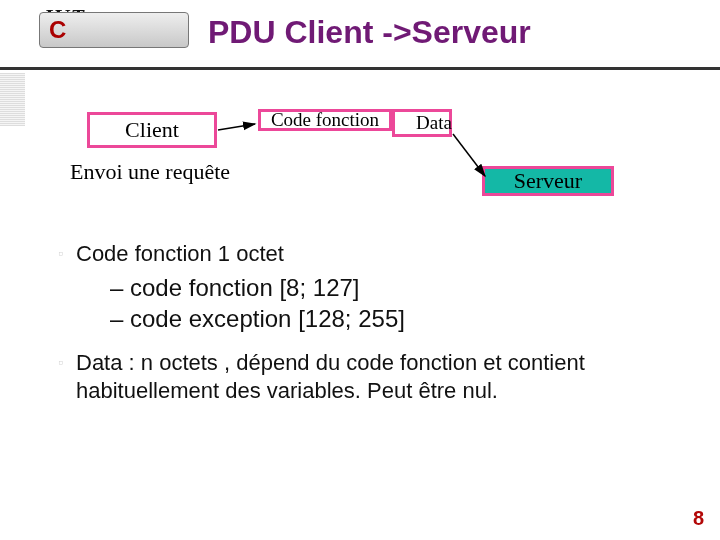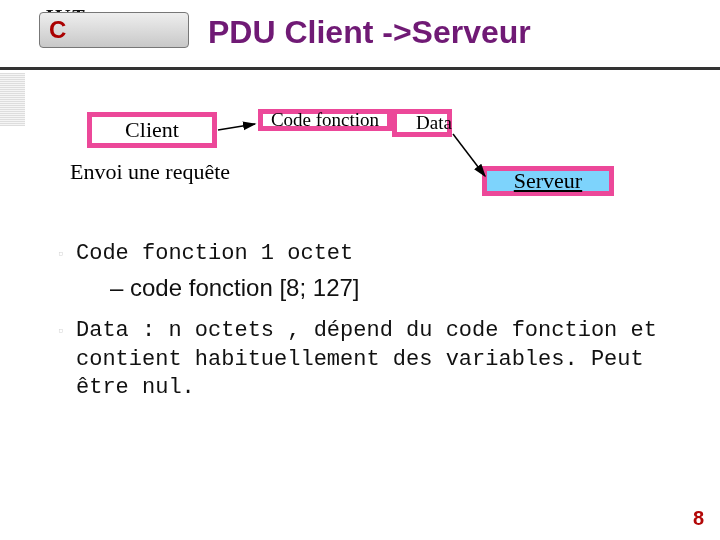--- a/index.html
+++ b/index.html
@@ -63,39 +63,38 @@
   .gray-strip {
     position: absolute;
     left: 0; top: 73px;
     width: 25px; height: 53px;
     background: repeating-linear-gradient(0deg,#ddd,#ddd 1px,#f5f5f5 1px,#f5f5f5 2px);
   }
   
   .box {
     position: absolute;
     background: #fff;
-    border: 5px solid #ec4899;
+    border: 3px solid #ec4899;
     font: 22px "Times New Roman", serif;
     text-align: left;
     display: flex;
     align-items: center;
     justify-content: center;
   }
   .client-box { left: 87px; top: 112px; width: 130px; height: 36px; }
   .code-box   { left: 258px; top: 109px; width: 134px; height: 22px; font-size: 19px; }
   .data-box   { left: 392px; top: 109px; width: 60px;  height: 28px; font-size: 19px; padding-left: 24px; }
   .envoi {
     position: absolute;
     left: 70px; top: 159px;
     font: 22px "Times New Roman", serif;
   }
   .serveur-box {
     left: 482px; top: 166px; width: 132px; height: 30px;
-    background: #7dd3fc;
-    text-decoration: underline;
+    background: #14b8a6;
   }
   .arrow-svg { position: absolute; left:0; top:0; pointer-events:none; }
   
   .content {
     position: absolute;
     left: 58px; top: 240px;
     width: 620px;
     font: 22px Verdana, sans-serif;
     color: #111;
   }
@@ -103,21 +102,21 @@
     display: flex;
     margin-bottom: 4px;
     line-height: 1.28;
   }
   .bullet .bsq {
     flex: 0 0 18px;
     font-size: 14px;
     margin-top: 5px;
     color: #1a1a1a33;
   }
-  .bullet .btxt { flex: 1; font-family: Liberation Mono, monospace; }
+  .bullet .btxt { flex: 1; }
   .sub {
     margin-left: 52px;
     font: 24px Verdana, sans-serif;
     line-height: 1.3;
   }
   .gap { height: 14px; }
   .pagenum {
     position: absolute;
     right: 16px; bottom: 10px;
     font: bold 20px Arial;
@@ -162,20 +161,21 @@
 
   <line x1="453" y1="134" x2="485" y2="176" stroke="#000" stroke-width="1.5" marker-end="url(#ah)"></line>
 </svg>
 
 <div class="content">
   <div class="bullet">
     <span class="bsq">▫</span>
     <span class="btxt">Code fonction 1 octet</span>
   </div>
   <div class="sub">– code fonction [8; 127]</div>
+  <div class="sub">– code exception [128; 255]</div>
   <div class="gap"></div>
   <div class="bullet">
     <span class="bsq">▫</span>
     <span class="btxt">Data : n octets , dépend du code fonction et contient habituellement des variables. Peut être nul.</span>
   </div>
 </div>
 
 <div class="pagenum">8</div>
 
 </body></html>

